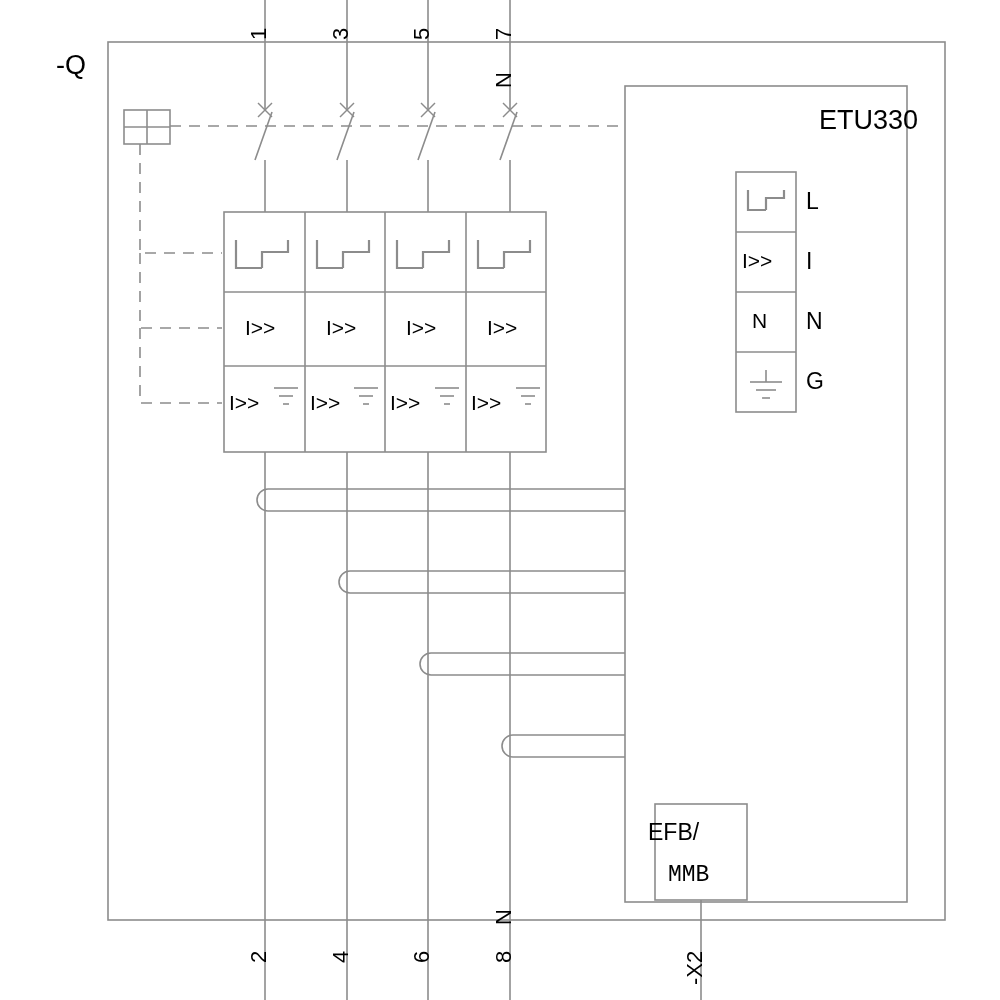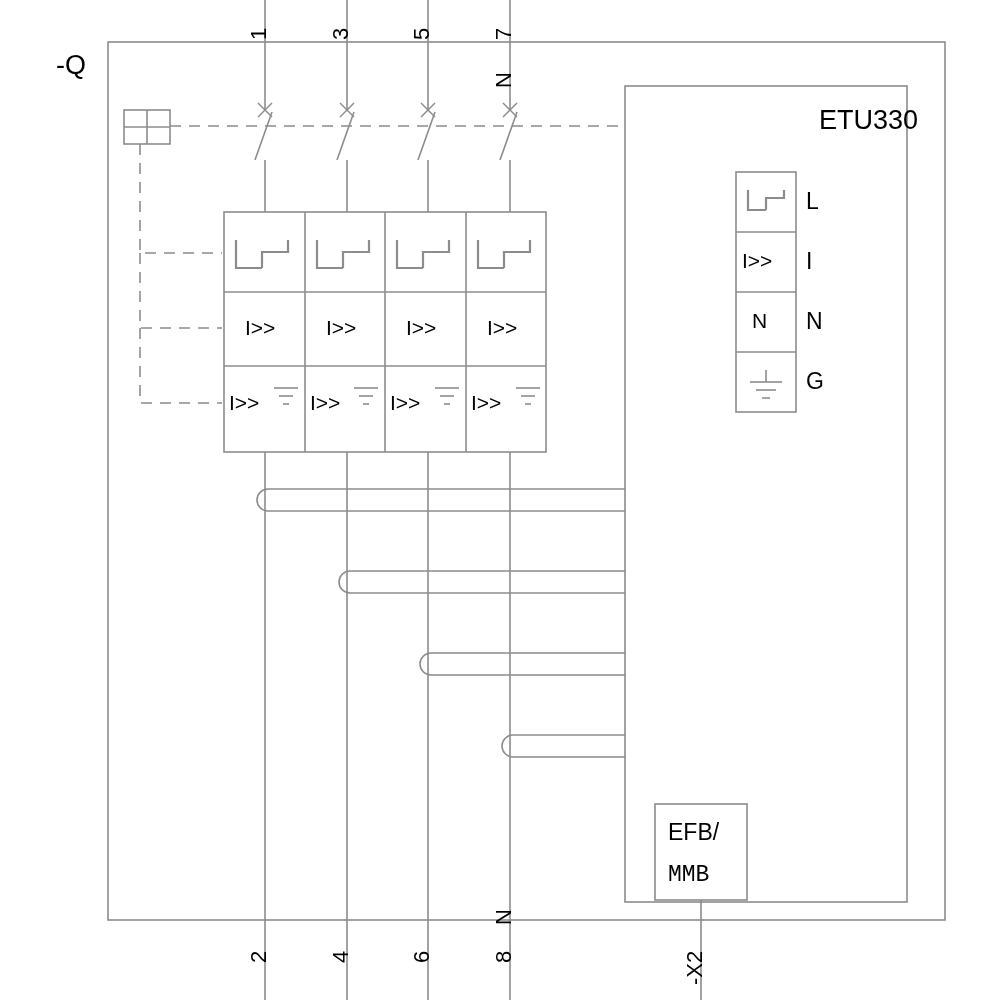--- a/index.html
+++ b/index.html
@@ -173,21 +173,21 @@
   <div class="lbl t-sym" style="left:471px; top:392px;">I&gt;&gt;</div>
 
   <div class="lbl t-sym" style="left:742px; top:250px;">I&gt;&gt;</div>
   <div class="lbl t-sym" style="left:752px; top:310px;">N</div>
 
   <div class="lbl t-med" style="left:806px; top:190px;">L</div>
   <div class="lbl t-med" style="left:806px; top:250px;">I</div>
   <div class="lbl t-med" style="left:806px; top:310px;">N</div>
   <div class="lbl t-med" style="left:806px; top:370px;">G</div>
 
-  <div class="lbl t-med" style="left:668px; top:821px;">EFB/</div>
+  <div class="lbl t-med" style="left:648px; top:821px;">EFB/</div>
   <div class="lbl t-med" style="left:668px; top:864px;font-family:Liberation Mono, monospace;">MMB</div>
 
   <div class="lbl t-num rot" style="left:493px; top:925px;">N</div>
   <div class="lbl t-num rot" style="left:248px; top:963px;">2</div>
   <div class="lbl t-num rot" style="left:330px; top:963px;">4</div>
   <div class="lbl t-num rot" style="left:411px; top:963px;">6</div>
   <div class="lbl t-num rot" style="left:493px; top:963px;">8</div>
   <div class="lbl t-num rot" style="left:684px; top:985px;">-X2</div>
 
 </div>

